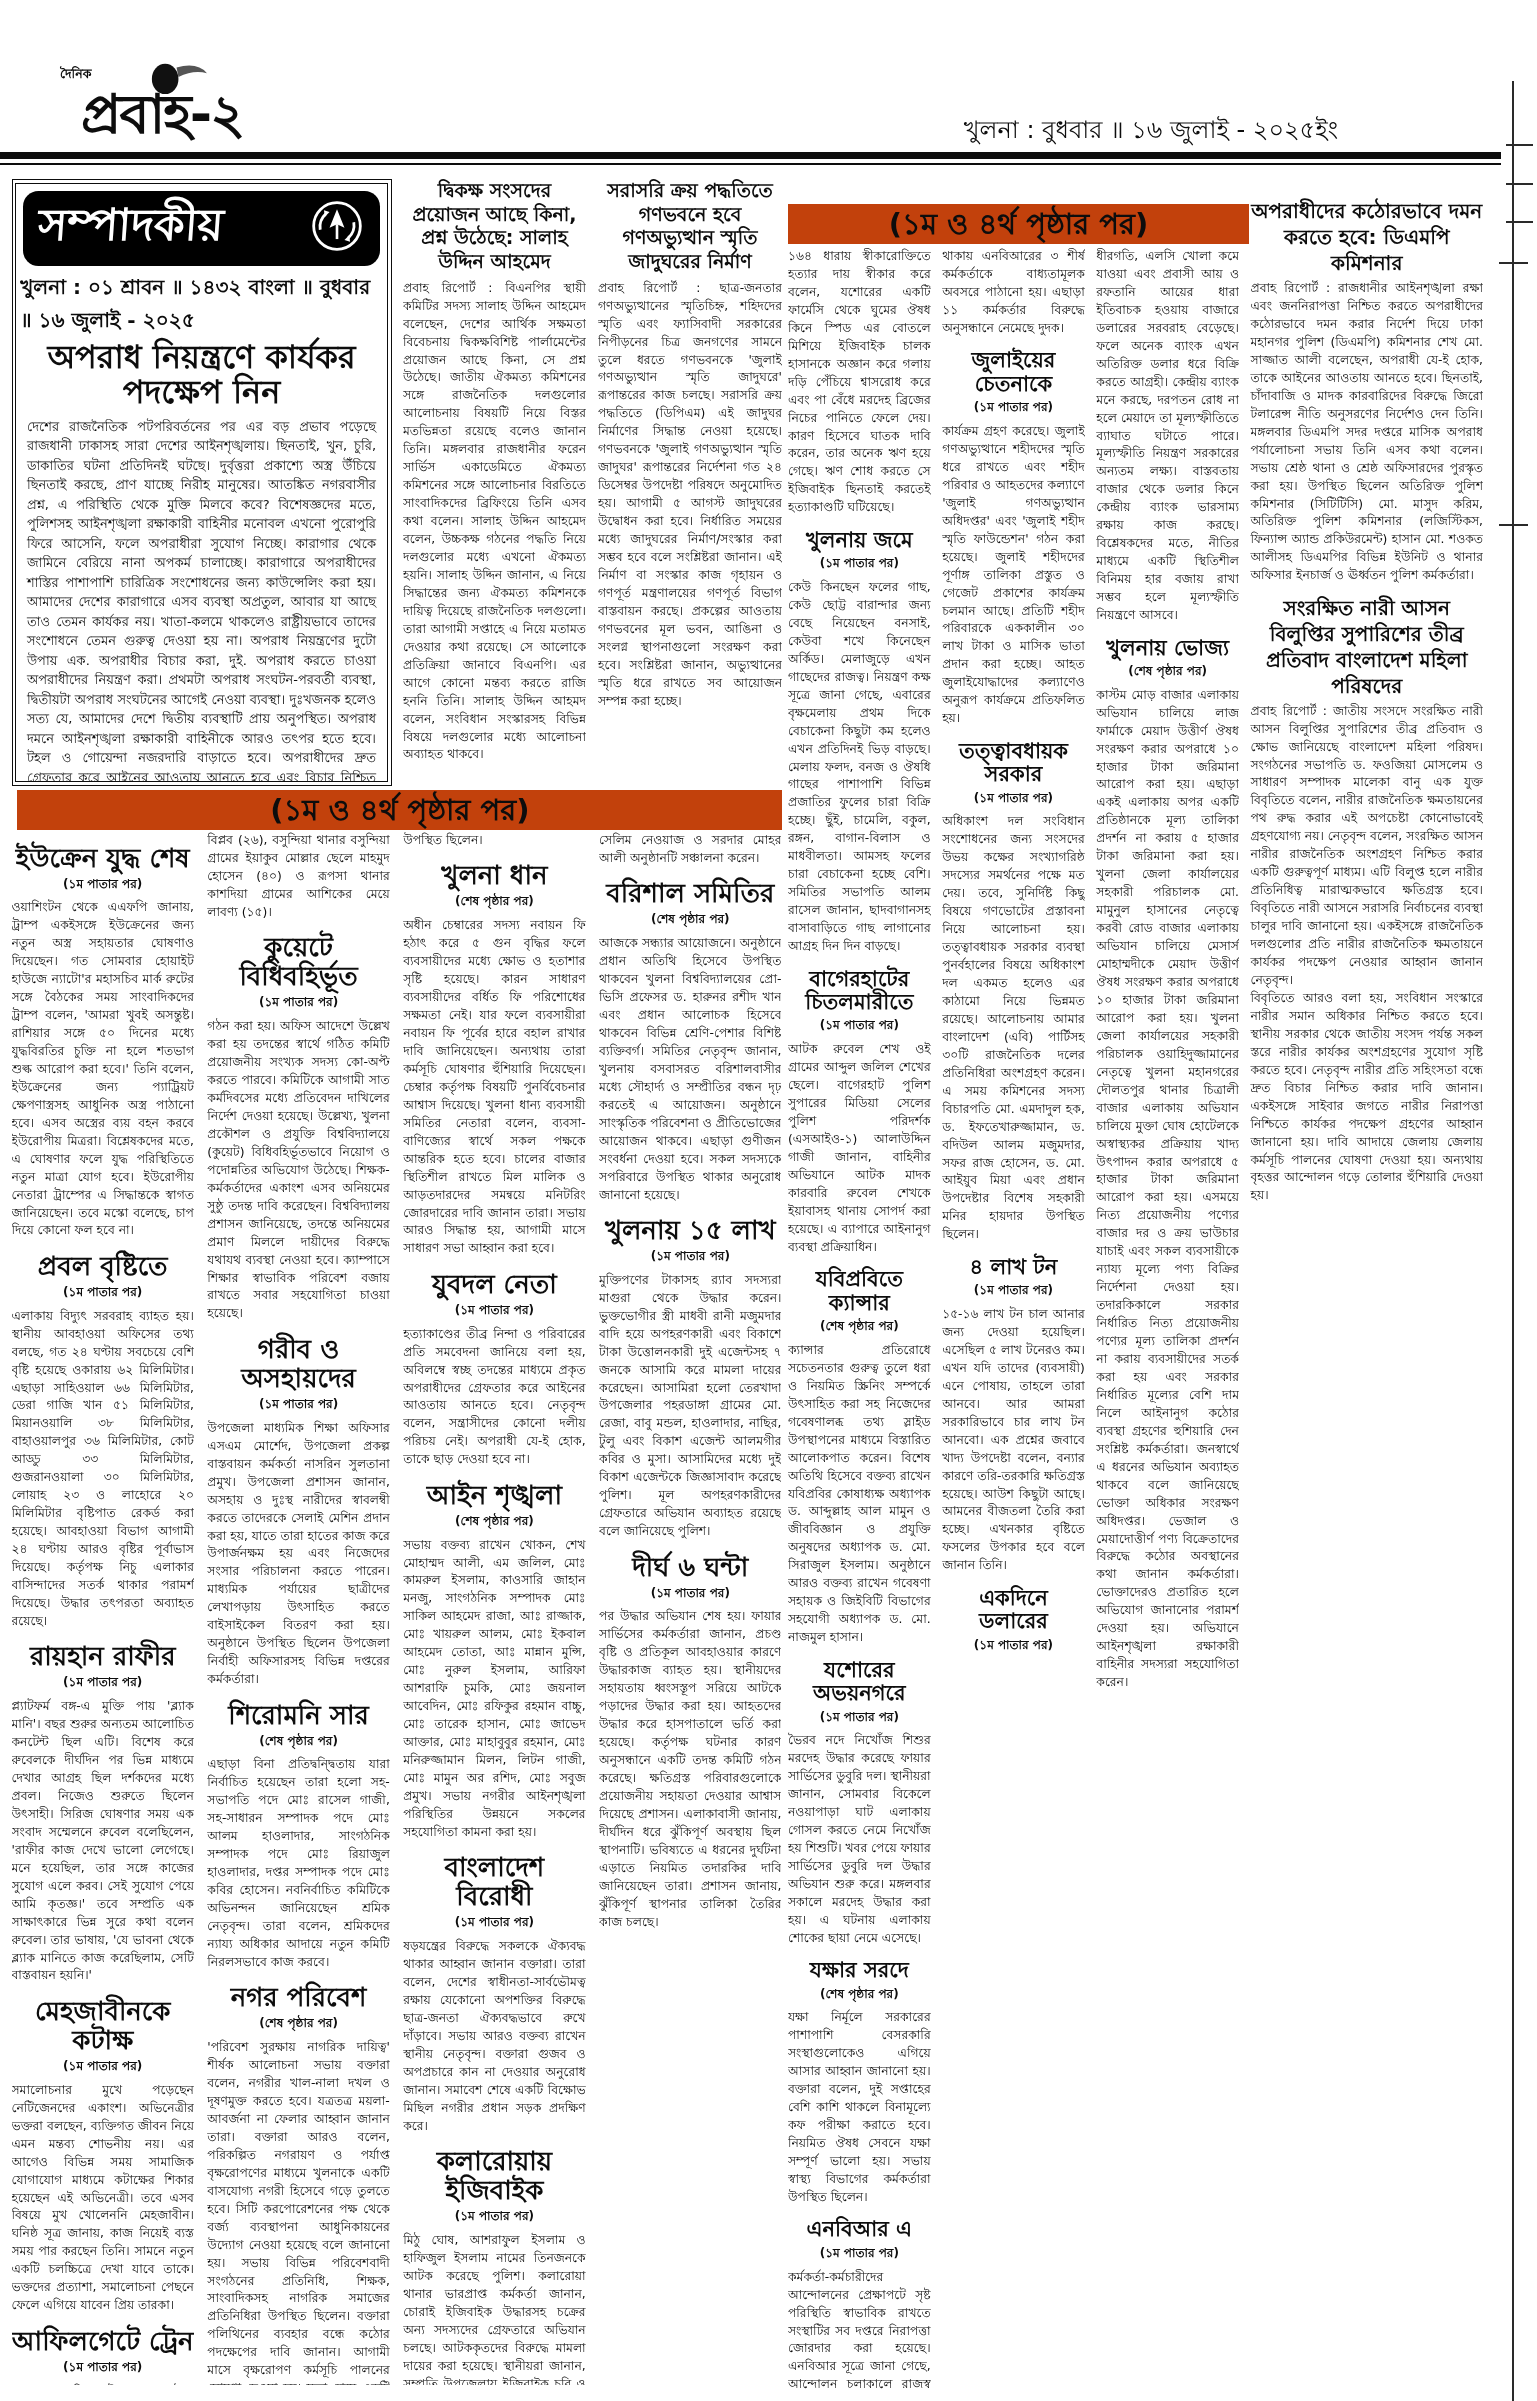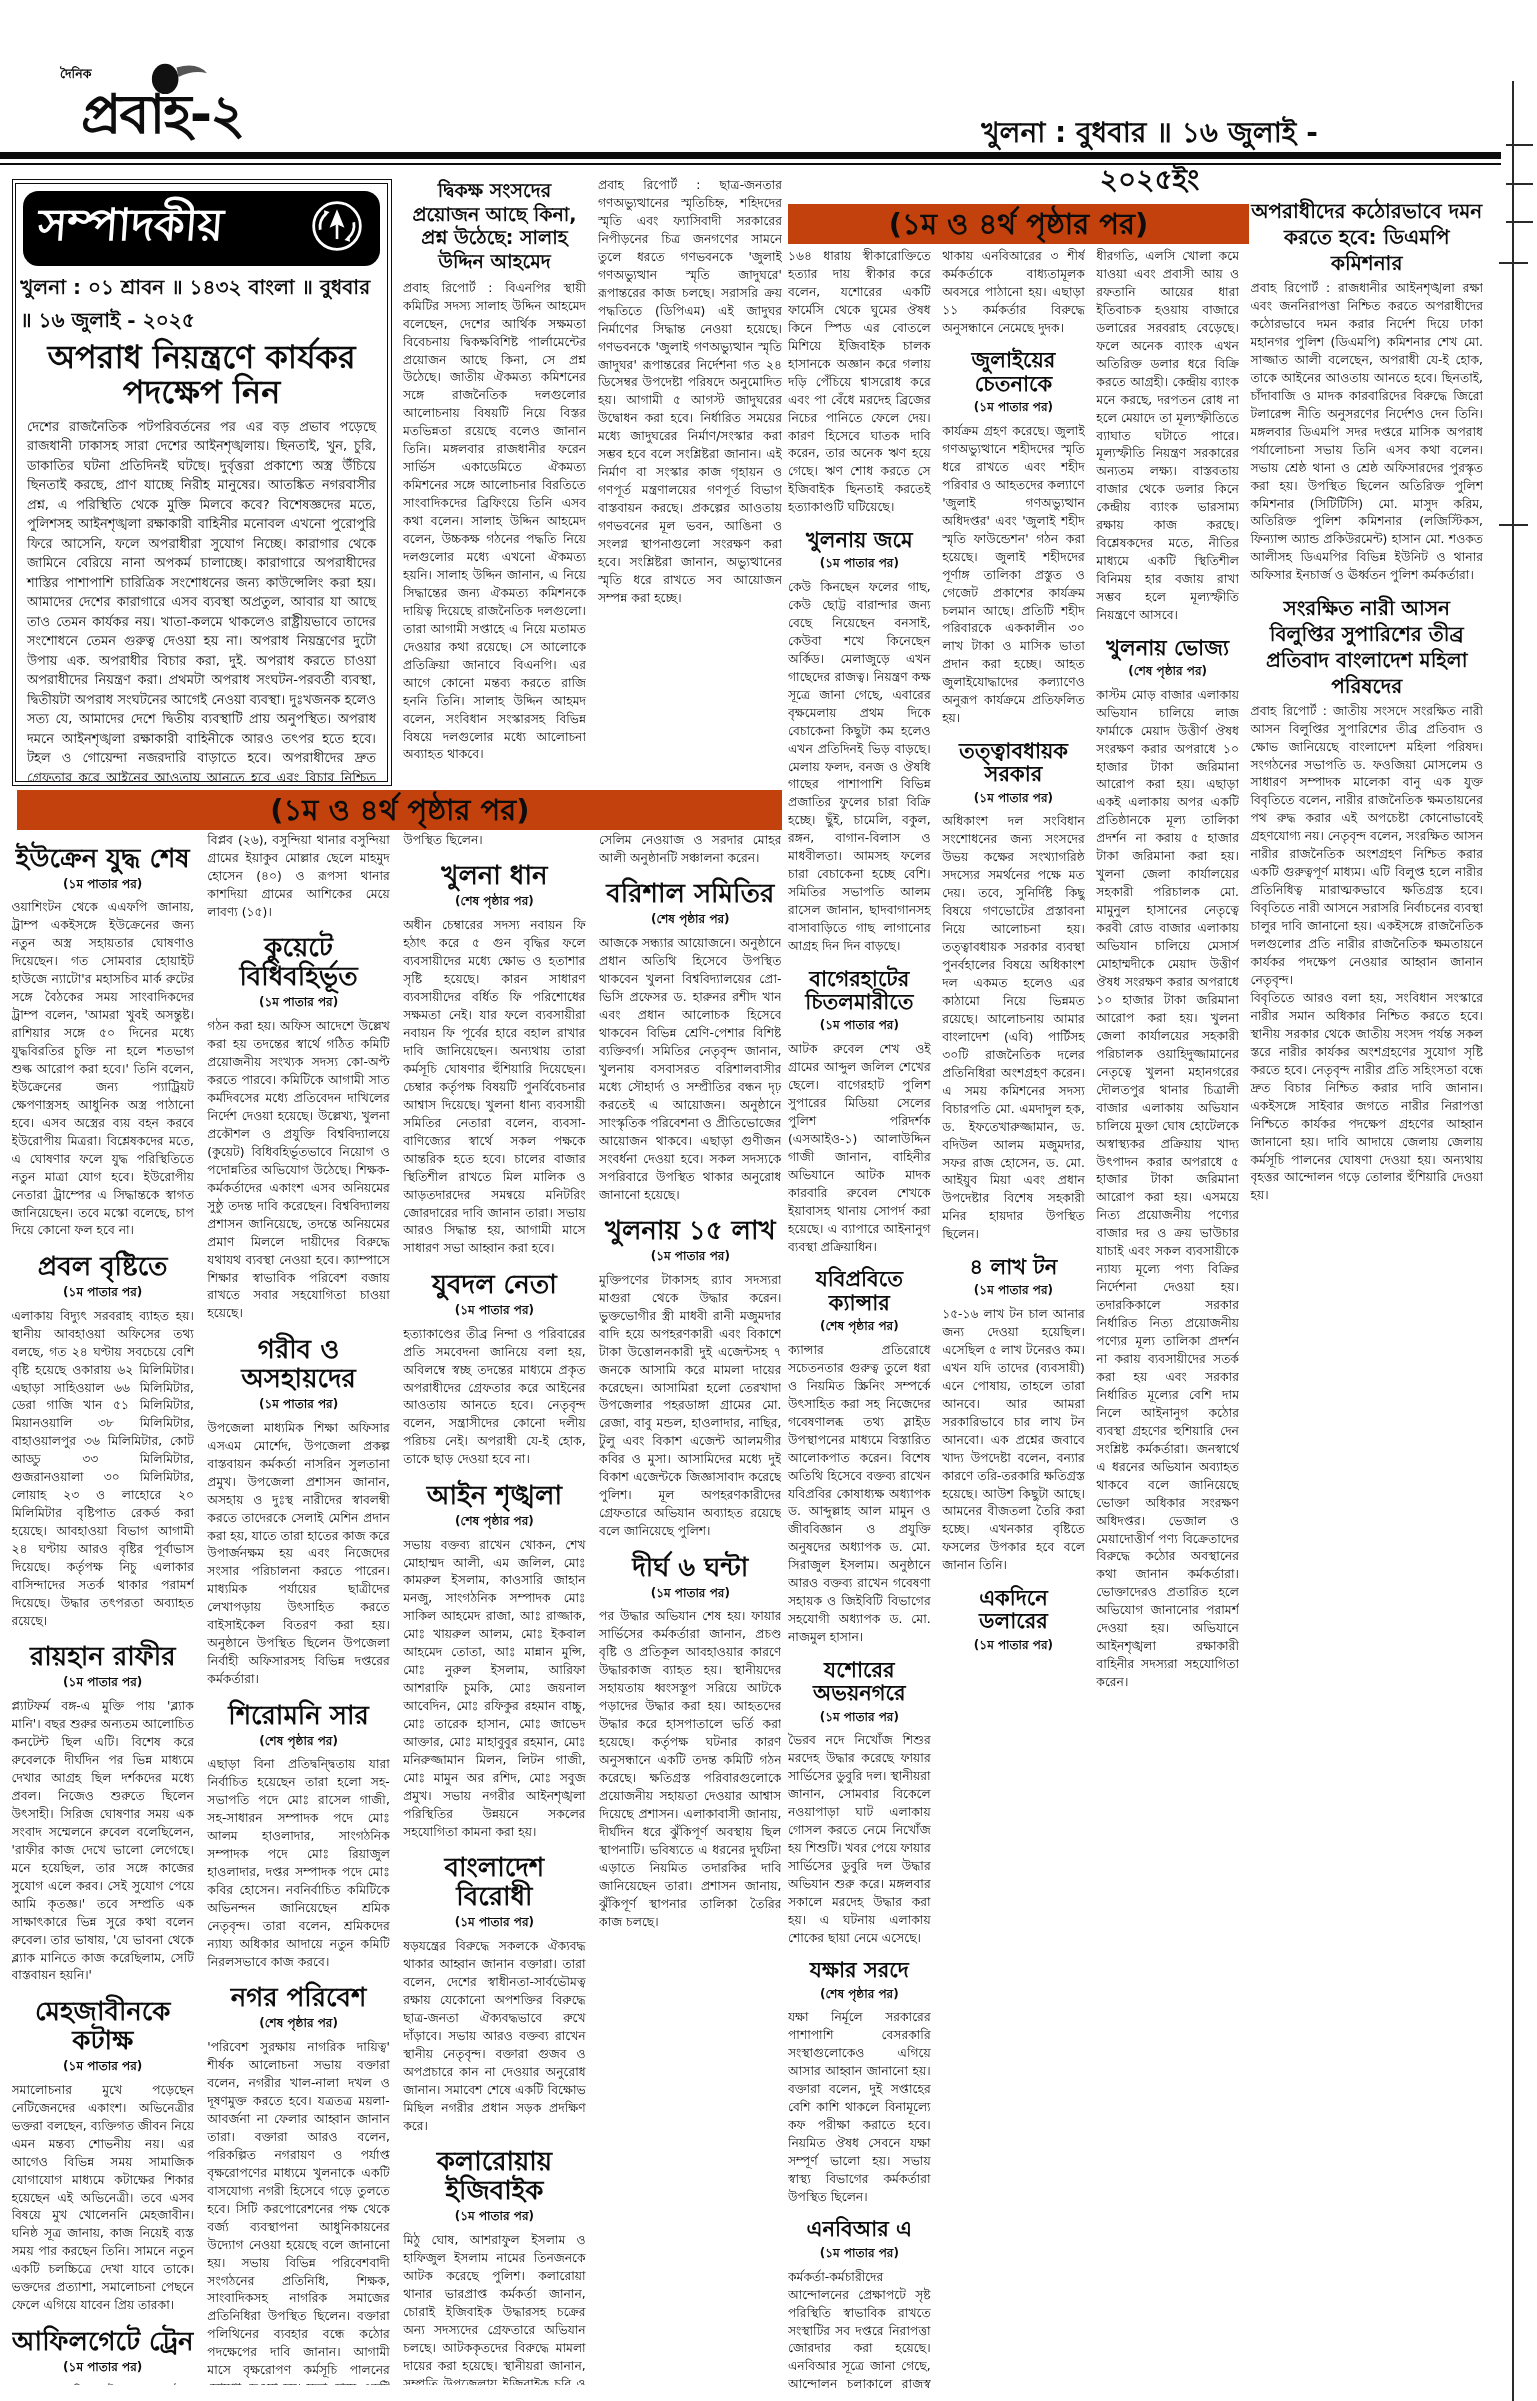--- a/index.html
+++ b/index.html
@@ -6,21 +6,21 @@
   body{
     width:1537px;height:2402px;position:relative;overflow:hidden;
     background:#ffffff;color:#0d0d0d;
     font-family:"DejaVu Sans","Liberation Sans",sans-serif;
   }
   .abs{position:absolute;}
   
   .brand-label{font-size:12.5px;font-weight:bold;transform:rotate(-14deg);}
   .logo{font-size:54px;font-weight:bold;letter-spacing:-1.9px;transform:skewX(-7deg);line-height:1;}
   .logo-swoosh{width:67px;height:38px;}
-  .dateline{font-size:28px;font-weight:bold;text-align:center;}
+  .dateline{font-size:24px;font-weight:normal;text-align:right;}
   .rule-thick{background:#0d0d0d;height:6.7px;}
   .rule-thin{background:#0d0d0d;height:1.9px;}
   
   .ed-box{border:1.9px solid #0d0d0d;padding:2.9px;background:#fff;}
   .ed-inner{border:1px solid #0d0d0d;height:100%;box-sizing:border-box;overflow:hidden;}
   .ed-banner{background:#000;color:#fff;border-radius:15.4px;margin:6.7px;height:75px;
     display:flex;align-items:center;justify-content:space-between;padding:0 15.4px;}
   .ed-banner-text{font-size:44px;font-weight:bold;transform:skewX(-4deg);}
   .ed-date{font-size:20px;font-weight:bold;margin:5.8px 3.8px 1.9px;}
   .ed-head{font-size:32px;font-weight:bold;text-align:center;line-height:1.08;margin:1.9px 1.9px 7.7px;}
@@ -86,20 +86,21 @@
     <div class="ed-head">অপরাধ নিয়ন্ত্রণে কার্যকর পদক্ষেপ নিন</div>
     <div class="ed-body">দেশের রাজনৈতিক পটপরিবর্তনের পর এর বড় প্রভাব পড়েছে রাজধানী ঢাকাসহ সারা দেশের আইনশৃঙ্খলায়। ছিনতাই, খুন, চুরি, ডাকাতির ঘটনা প্রতিদিনই ঘটছে। দুর্বৃত্তরা প্রকাশ্যে অস্ত্র উঁচিয়ে ছিনতাই করছে, প্রাণ যাচ্ছে নিরীহ মানুষের। আতঙ্কিত নগরবাসীর প্রশ্ন, এ পরিস্থিতি থেকে মুক্তি মিলবে কবে? বিশেষজ্ঞদের মতে, পুলিশসহ আইনশৃঙ্খলা রক্ষাকারী বাহিনীর মনোবল এখনো পুরোপুরি ফিরে আসেনি, ফলে অপরাধীরা সুযোগ নিচ্ছে। কারাগার থেকে জামিনে বেরিয়ে নানা অপকর্ম চালাচ্ছে। কারাগারে অপরাধীদের শাস্তির পাশাপাশি চারিত্রিক সংশোধনের জন্য কাউন্সেলিং করা হয়। আমাদের দেশের কারাগারে এসব ব্যবস্থা অপ্রতুল, আবার যা আছে তাও তেমন কার্যকর নয়। খাতা-কলমে থাকলেও রাষ্ট্রীয়ভাবে তাদের সংশোধনে তেমন গুরুত্ব দেওয়া হয় না। অপরাধ নিয়ন্ত্রণের দুটো উপায় এক. অপরাধীর বিচার করা, দুই. অপরাধ করতে চাওয়া অপরাধীদের নিয়ন্ত্রণ করা। প্রথমটা অপরাধ সংঘটন-পরবর্তী ব্যবস্থা, দ্বিতীয়টা অপরাধ সংঘটনের আগেই নেওয়া ব্যবস্থা। দুঃখজনক হলেও সত্য যে, আমাদের দেশে দ্বিতীয় ব্যবস্থাটি প্রায় অনুপস্থিত। অপরাধ দমনে আইনশৃঙ্খলা রক্ষাকারী বাহিনীকে আরও তৎপর হতে হবে। টহল ও গোয়েন্দা নজরদারি বাড়াতে হবে। অপরাধীদের দ্রুত গ্রেফতার করে আইনের আওতায় আনতে হবে এবং বিচার নিশ্চিত করতে হবে। আমরা আশা করি, সরকার অপরাধ নিয়ন্ত্রণে কার্যকর পদক্ষেপ নেবে এবং জনমনে স্বস্তি ফিরিয়ে আনবে।</div>
   </div>
 </div>
 
 <div class="abs tstory" style="left:403px;top:177px;width:183px;height:609px;">
   <div class="art-title">দ্বিকক্ষ সংসদের প্রয়োজন আছে কিনা, প্রশ্ন উঠেছে: সালাহ উদ্দিন আহমেদ</div>
   <div class="art-body">প্রবাহ রিপোর্ট : বিএনপির স্থায়ী কমিটির সদস্য সালাহ উদ্দিন আহমেদ বলেছেন, দেশের আর্থিক সক্ষমতা বিবেচনায় দ্বিকক্ষবিশিষ্ট পার্লামেন্টের প্রয়োজন আছে কিনা, সে প্রশ্ন উঠেছে। জাতীয় ঐকমত্য কমিশনের সঙ্গে রাজনৈতিক দলগুলোর আলোচনায় বিষয়টি নিয়ে বিস্তর মতভিন্নতা রয়েছে বলেও জানান তিনি। মঙ্গলবার রাজধানীর ফরেন সার্ভিস একাডেমিতে ঐকমত্য কমিশনের সঙ্গে আলোচনার বিরতিতে সাংবাদিকদের ব্রিফিংয়ে তিনি এসব কথা বলেন। সালাহ উদ্দিন আহমেদ বলেন, উচ্চকক্ষ গঠনের পদ্ধতি নিয়ে দলগুলোর মধ্যে এখনো ঐকমত্য হয়নি। সালাহ উদ্দিন জানান, এ নিয়ে সিদ্ধান্তের জন্য ঐকমত্য কমিশনকে দায়িত্ব দিয়েছে রাজনৈতিক দলগুলো। তারা আগামী সপ্তাহে এ নিয়ে মতামত দেওয়ার কথা রয়েছে। সে আলোকে প্রতিক্রিয়া জানাবে বিএনপি। এর আগে কোনো মন্তব্য করতে রাজি হননি তিনি। সালাহ উদ্দিন আহমদ বলেন, সংবিধান সংস্কারসহ বিভিন্ন বিষয়ে দলগুলোর মধ্যে আলোচনা অব্যাহত থাকবে।</div>
 </div>
 <div class="abs tstory" style="left:598px;top:177px;width:184px;height:609px;">
+  <div class="art-title">সরাসরি ক্রয় পদ্ধতিতে গণভবনে হবে গণঅভ্যুত্থান স্মৃতি জাদুঘরের নির্মাণ</div>
   <div class="art-body">প্রবাহ রিপোর্ট : ছাত্র-জনতার গণঅভ্যুত্থানের স্মৃতিচিহ্ন, শহিদদের স্মৃতি এবং ফ্যাসিবাদী সরকারের নিপীড়নের চিত্র জনগণের সামনে তুলে ধরতে গণভবনকে 'জুলাই গণঅভ্যুত্থান স্মৃতি জাদুঘরে' রূপান্তরের কাজ চলছে। সরাসরি ক্রয় পদ্ধতিতে (ডিপিএম) এই জাদুঘর নির্মাণের সিদ্ধান্ত নেওয়া হয়েছে। গণভবনকে 'জুলাই গণঅভ্যুত্থান স্মৃতি জাদুঘর' রূপান্তরের নির্দেশনা গত ২৪ ডিসেম্বর উপদেষ্টা পরিষদে অনুমোদিত হয়। আগামী ৫ আগস্ট জাদুঘরের উদ্বোধন করা হবে। নির্ধারিত সময়ের মধ্যে জাদুঘরের নির্মাণ/সংস্কার করা সম্ভব হবে বলে সংশ্লিষ্টরা জানান। এই নির্মাণ বা সংস্কার কাজ গৃহায়ন ও গণপূর্ত মন্ত্রণালয়ের গণপূর্ত বিভাগ বাস্তবায়ন করছে। প্রকল্পের আওতায় গণভবনের মূল ভবন, আঙিনা ও সংলগ্ন স্থাপনাগুলো সংরক্ষণ করা হবে। সংশ্লিষ্টরা জানান, অভ্যুত্থানের স্মৃতি ধরে রাখতে সব আয়োজন সম্পন্ন করা হচ্ছে।</div>
 </div>
 
 <div class="abs cont-banner" style="left:788px;top:204px;width:461px;">(১ম ও ৪র্থ পৃষ্ঠার পর)</div>
 
 <div id="right-cols" class="abs colwrap" style="left:788px;top:181px;width:711px;height:2210px;">
     <div class="col">
       <div class="art-body lead">১৬৪ ধারায় স্বীকারোক্তিতে হত্যার দায় স্বীকার করে বলেন, যশোরের একটি ফার্মেসি থেকে ঘুমের ঔষধ কিনে স্পিড এর বোতলে মিশিয়ে ইজিবাইক চালক হাসানকে অজ্ঞান করে গলায় দড়ি পেঁচিয়ে শ্বাসরোধ করে এবং পা বেঁধে মরদেহ ব্রিজের নিচের পানিতে ফেলে দেয়। কারণ হিসেবে ঘাতক দাবি করেন, তার অনেক ঋণ হয়ে গেছে। ঋণ শোধ করতে সে ইজিবাইক ছিনতাই করতেই হত্যাকাণ্ডটি ঘটিয়েছে।</div>
       <div class="article">
         <div class="art-title">খুলনায় জমে</div>

